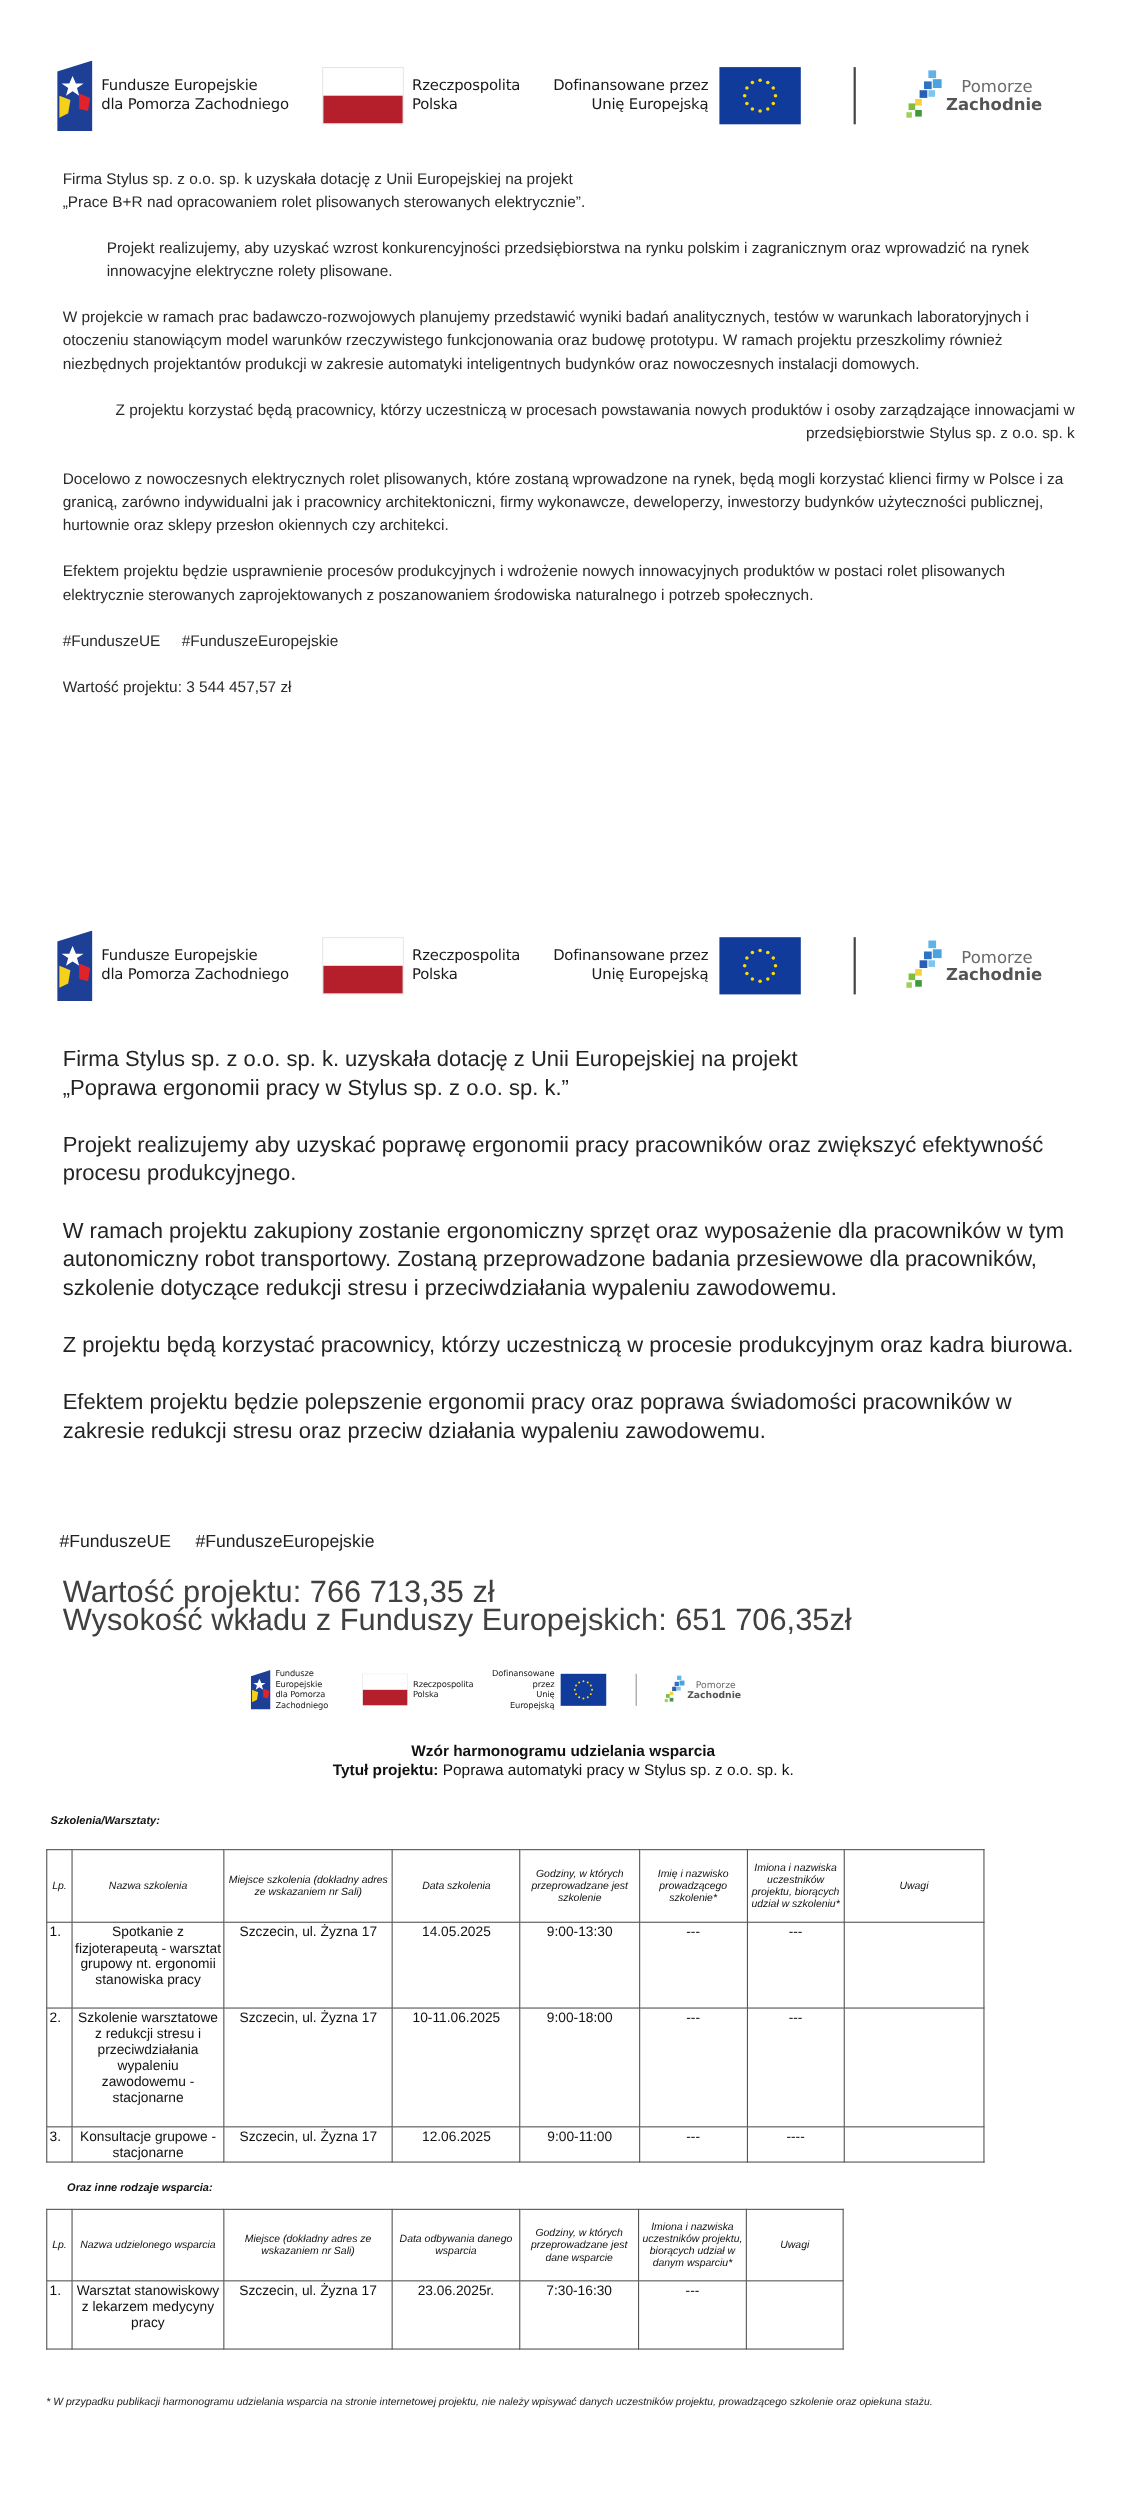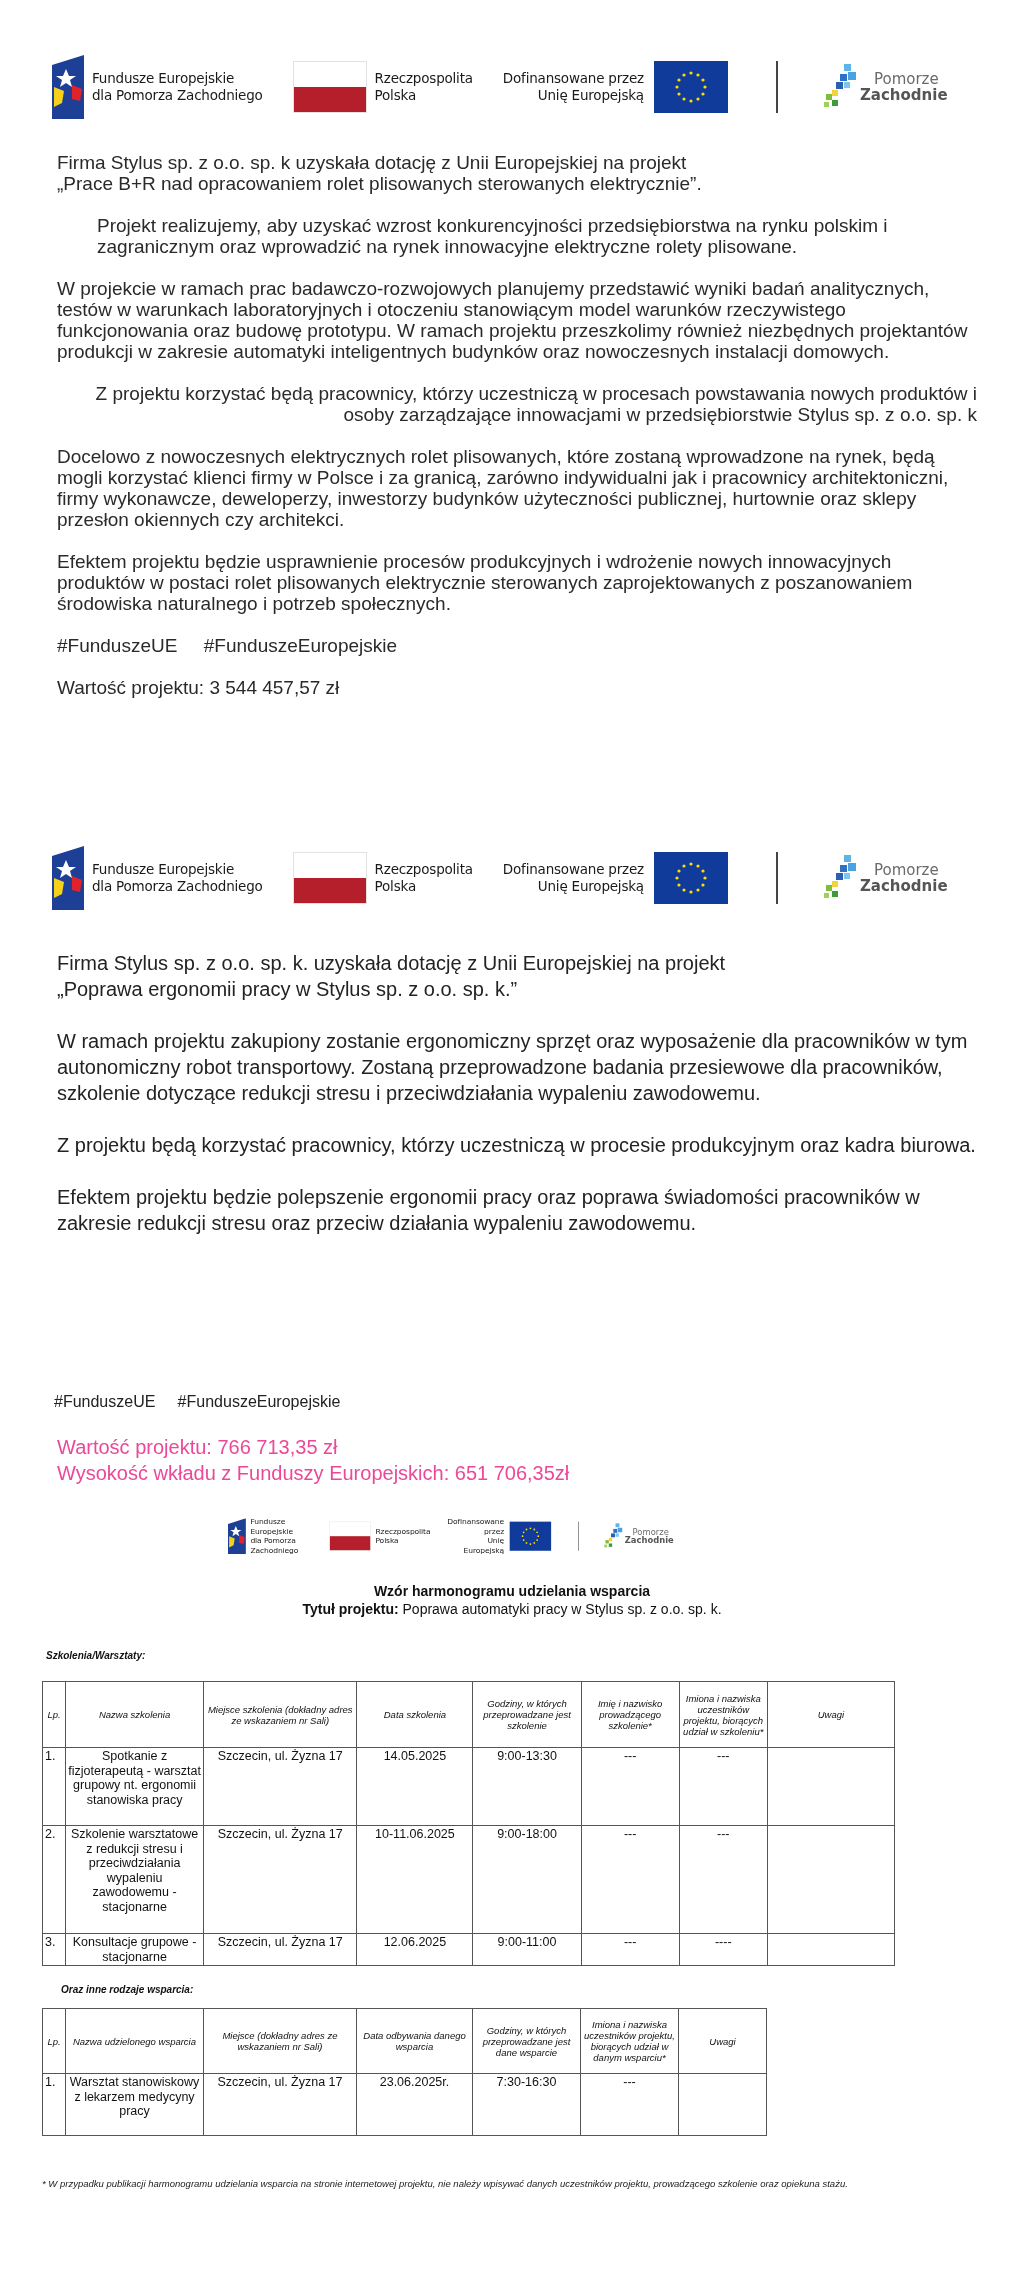--- a/index.html
+++ b/index.html
@@ -20,21 +20,21 @@
   .pl-flag .r { flex:1; background:#b51f2b; }
   .ue-logo { display:flex; align-items:center; margin-left:30px; }
   .ue-logo .logo-text { text-align:right; margin-left:0; margin-right:10px; }
   .eu-flag { width:74px; height:52px; background:#103b9b; }
   .sep-line { width:2px; height:52px; background:#444; margin-left:48px; }
   .pz-logo { display:flex; align-items:center; margin-left:44px; }
   .pz-text { font-family:"DejaVu Sans", sans-serif; color:#6a6a6a; line-height:16px; margin-left:2px; }
   .pz-text .a { font-size:15px; padding-left:14px; }
   .pz-text .b { font-size:15px; font-weight:bold; color:#555; }
 
-  .p1 { position:absolute; left:57px; width:920px; font-family:"Liberation Sans", sans-serif; font-size:19px; line-height:21px; color:#2a2a2a; }
+  .p1 { position:absolute; left:57px; width:920px; font-family:"Liberation Sans", sans-serif; font-size:14px; line-height:21px; color:#2a2a2a; }
   .p1 p { margin:0; }
   .p2 { position:absolute; left:57px; width:940px; font-family:"Liberation Sans", sans-serif; font-size:20px; line-height:26px; color:#232323; }
   .p2 p { margin:0; }
 
   .doc-title { position:absolute; left:0; width:1024px; text-align:center; font-family:"Liberation Sans", sans-serif; font-size:14px; color:#111; }
   .doc-title b { font-weight:bold; }
 
   .section-label { position:absolute; left:46px; font-size:10px; font-weight:bold; font-style:italic; color:#111; }
 
   table.sched { position:absolute; border-collapse:collapse; font-family:"Liberation Sans", sans-serif; color:#111; }
@@ -193,26 +193,27 @@
     <div class="pz-text">
       <div class="a">Pomorze</div>
       <div class="b">Zachodnie</div>
     </div>
   </div>
 </div>
 
 <div class="p2" style="top:950px;">
   <p>Firma Stylus sp. z o.o. sp. k. uzyskała dotację z Unii Europejskiej na projekt</p>
   <p>„Poprawa ergonomii pracy w Stylus sp. z o.o. sp. k.”</p>
+  <p style="margin-top:26px;">Projekt realizujemy aby uzyskać poprawę ergonomii pracy pracowników oraz zwiększyć efektywność procesu produkcyjnego.</p>
   <p style="margin-top:26px;">W ramach projektu zakupiony zostanie ergonomiczny sprzęt oraz wyposażenie dla pracowników w tym autonomiczny robot transportowy. Zostaną przeprowadzone badania przesiewowe dla pracowników, szkolenie dotyczące redukcji stresu i przeciwdziałania wypaleniu zawodowemu.</p>
   <p style="margin-top:26px;">Z projektu będą korzystać pracownicy, którzy uczestniczą w procesie produkcyjnym oraz kadra biurowa.</p>
   <p style="margin-top:26px;">Efektem projektu będzie polepszenie ergonomii pracy oraz poprawa świadomości pracowników w zakresie redukcji stresu oraz przeciw działania wypaleniu zawodowemu.</p>
 </div>
 <div style="position:absolute; left:54px; top:1393px; font-size:16px; white-space:pre; color:#222;">#FunduszeUE     #FunduszeEuropejskie</div>
-<div style="position:absolute; left:57px; top:1434px; font-size:20px; line-height:26px; color:#ec4899;">
+<div style="position:absolute; left:57px; top:1434px; font-size:28px; line-height:26px; color:#404040;">
   <div>Wartość projektu: 766 713,35 zł</div>
   <div>Wysokość wkładu z Funduszy Europejskich:  651 706,35zł</div>
 </div>
 
 <div class="logo-bar small" style="transform:scale(0.56);">
   <div class="fe-logo">
     <div class="fe-mark">
       <svg width="32" height="64" viewBox="0 0 32 64">
         <polygon points="0,10 32,0 32,64 0,64" fill="#1d3f96"></polygon>
         <polygon points="14,14 17,21 24,21 18,25 20,32 14,28 8,32 10,25 4,21 11,21" fill="#ffffff"></polygon>

